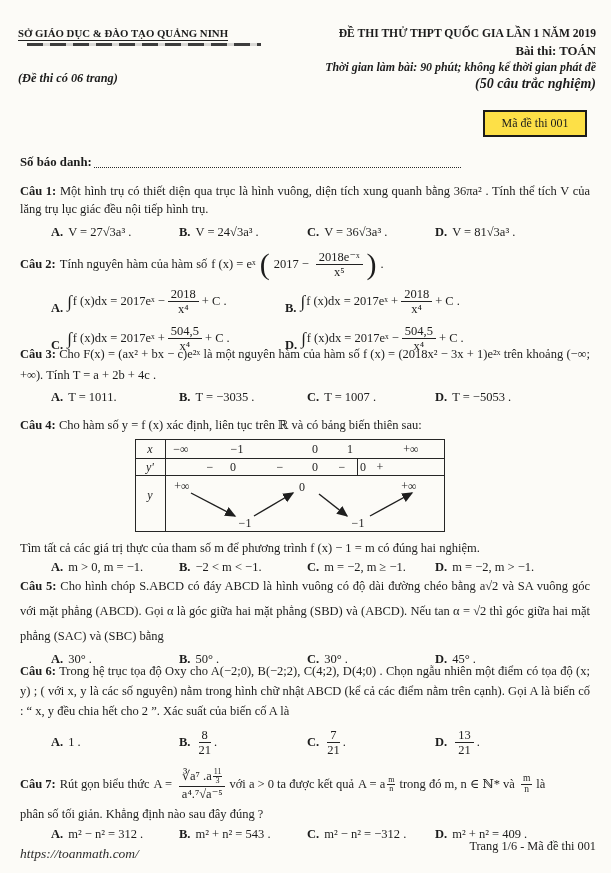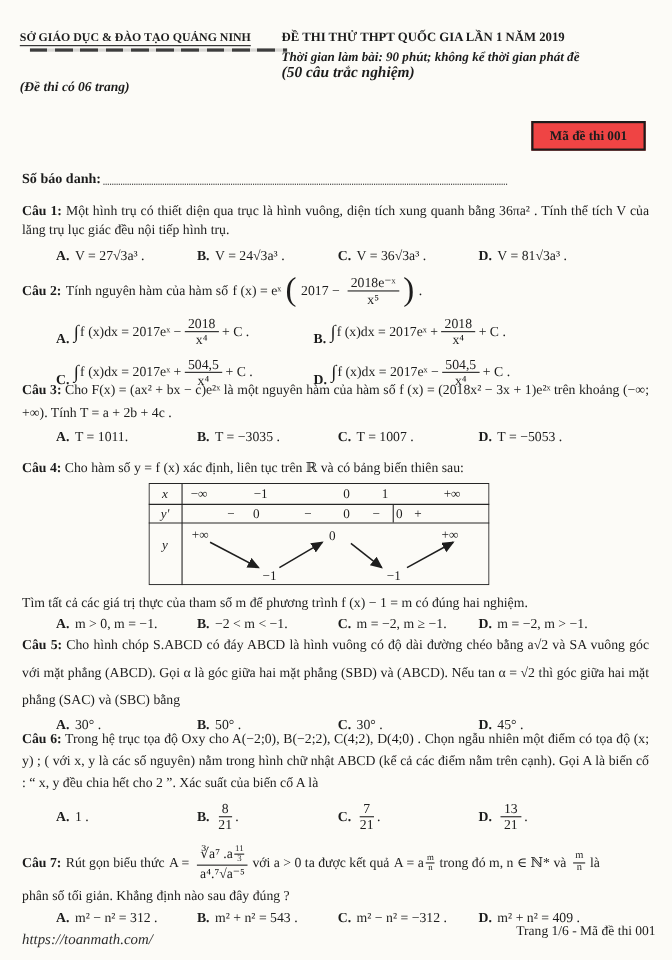--- a/index.html
+++ b/index.html
@@ -6,27 +6,27 @@
   .page{position:relative;width:611px;height:873px;background:#fcfbf7;color:#1c1c1c;
         font-family:"Liberation Serif","DejaVu Serif",serif;font-size:12.5px;overflow:hidden;}
 
   
   .hleft{position:absolute;left:18px;top:26px;width:252px;text-align:left;}
   .dept{font-weight:bold;font-size:10.8px;display:inline-block;border-bottom:1.5px solid #222;padding-bottom:1px;white-space:nowrap;}
   .smudge{height:3px;margin:2px auto 0;width:234px;
           background:repeating-linear-gradient(90deg,#3d3d3d 0 16px,rgba(61,61,61,.18) 16px 23px);
           filter:blur(.4px);}
   .pagesnote{font-weight:bold;font-style:italic;font-size:12.3px;margin-top:25px;}
-  .hright{position:absolute;left:256px;top:26px;width:330px;text-align:left;line-height:16.5px;}
+  .hright{position:absolute;left:266px;top:26px;width:330px;text-align:right;line-height:16.5px;}
   .title{font-weight:bold;font-size:11.6px;white-space:nowrap;}
   .subject{font-weight:bold;font-size:12.8px;}
   .duration{font-weight:bold;font-style:italic;font-size:11.9px;white-space:nowrap;}
   .fmt{font-weight:bold;font-style:italic;font-size:14px;}
   .codebox{position:absolute;left:483px;top:110px;width:100px;height:23px;border:2px solid #1c1c1c;
-           display:flex;align-items:center;justify-content:center;font-weight:bold;font-size:12px;background:#ef4444;}
+           display:flex;align-items:center;justify-content:center;font-weight:normal;font-size:12px;background:#fde047;}
   .idline{position:absolute;left:20px;right:150px;display:flex;align-items:flex-end;font-weight:bold;font-size:12.8px;}
   .leader{flex:1;border-bottom:1.8px dotted #2a2a2a;margin:0 0 2px 2px;height:0;}
 
   
   .q{position:absolute;left:20px;right:21px;}
   .qt{margin:0;text-align:justify;}
   .ql{font-weight:bold;}
   .lh17{line-height:17.5px;} .lh20{line-height:20px;} .lh21{line-height:21px;} .lh25{line-height:25px;}
   .opts{display:flex;padding-left:31px;}
   .opt{width:128px;display:flex;align-items:center;white-space:nowrap;}
@@ -71,20 +71,21 @@
 <div class="page">
 
   <div class="hleft">
     <span class="dept">SỞ GIÁO DỤC &amp; ĐÀO TẠO QUẢNG NINH</span>
     <div class="smudge"></div>
     <div class="pagesnote">(Đề thi có 06 trang)</div>
   </div>
 
   <div class="hright">
     <div class="title">ĐỀ THI THỬ THPT QUỐC GIA LẦN 1 NĂM 2019</div>
+    <div class="subject">Bài thi: TOÁN</div>
     <div class="duration">Thời gian làm bài: 90 phút; không kể thời gian phát đề</div>
     <div class="fmt">(50 câu trắc nghiệm)</div>
   </div>
 
   <div class="codebox">Mã đề thi 001</div>
 
   <div class="idline" style="top:155px;">
     <span>Số báo danh:</span>
     <span class="leader"></span>
   </div>

